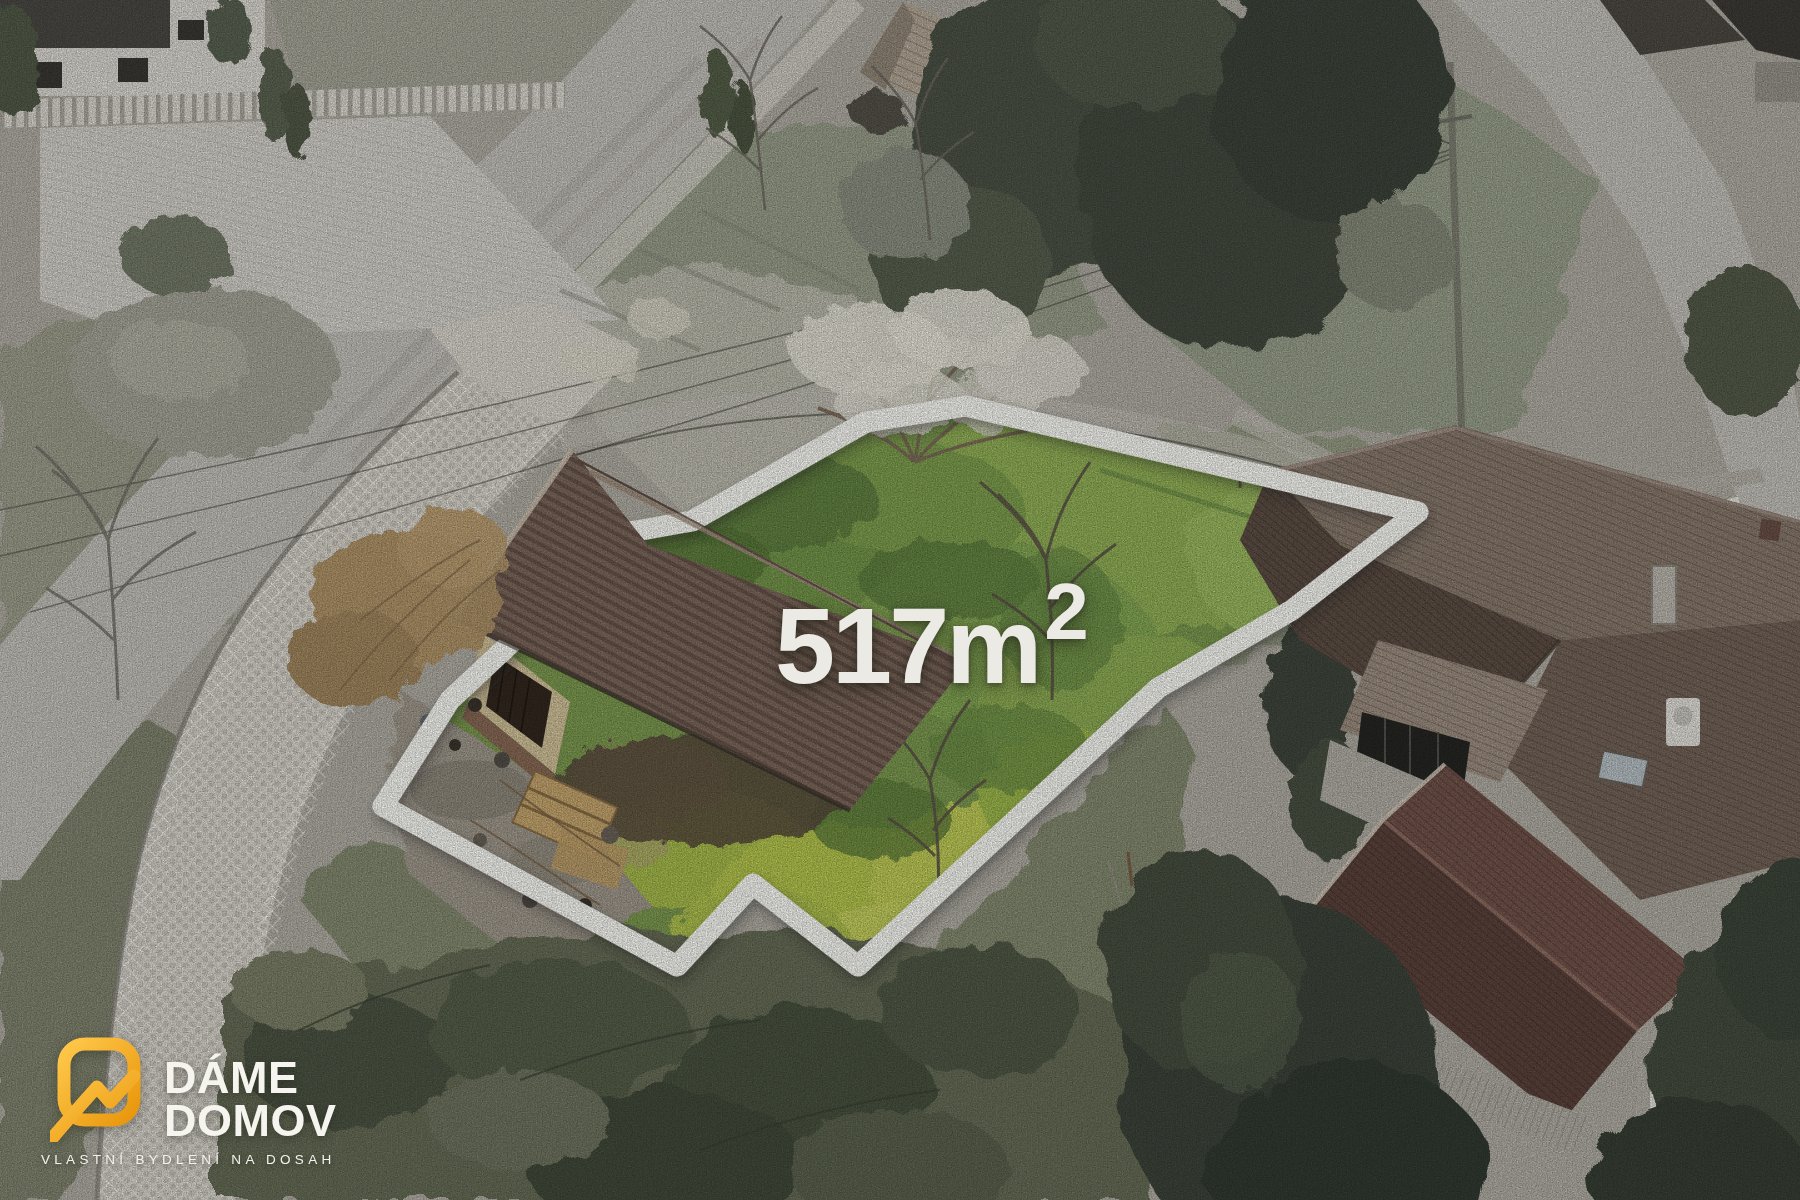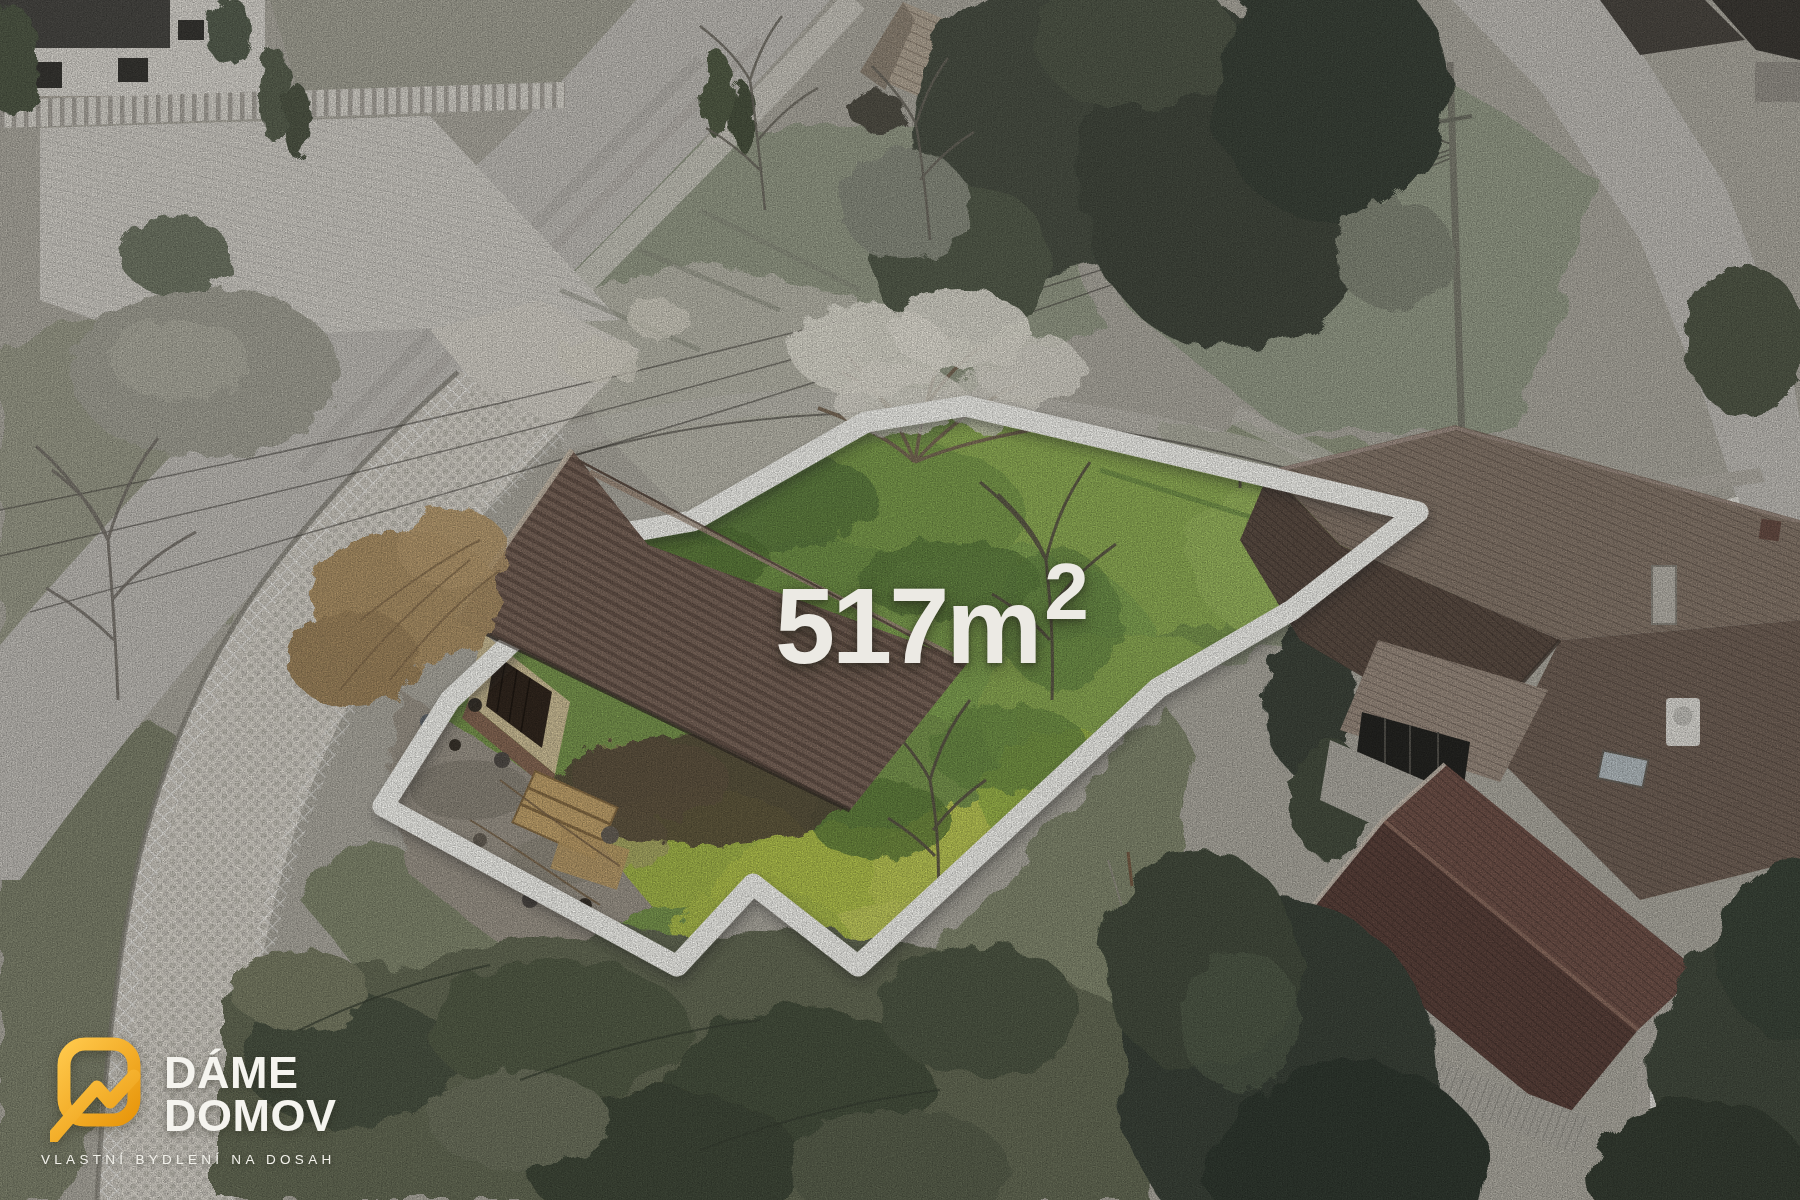--- a/index.html
+++ b/index.html
@@ -1,24 +1,24 @@
 <!DOCTYPE html>
 <html><head>
 <meta charset="utf-8">
 <style>
   html,body{margin:0;padding:0;background:#888;}
   .stage{position:relative;width:1800px;height:1200px;overflow:hidden;
          font-family:"Liberation Sans","DejaVu Sans",sans-serif;background:#b2afa5;}
   .scene{position:absolute;left:0;top:0;width:1800px;height:1200px;display:block;}
-  .area-label{position:absolute;left:775px;top:572px;display:flex;align-items:flex-start;
+  .area-label{position:absolute;left:775px;top:592px;display:flex;align-items:flex-start;
       color:#ECEAE4;font-weight:700;line-height:1;letter-spacing:-3px;
       text-shadow:0 5px 16px rgba(30,30,20,.55),0 2px 5px rgba(40,40,30,.4);}
   .area-label .main{font-size:108px;}
   .area-label .sup{font-size:80px;letter-spacing:0;margin-left:5px;transform:translateY(-20px);}
-  .logo{position:absolute;left:50px;top:1034px;display:flex;align-items:center;gap:18px;}
+  .logo{position:absolute;left:50px;top:1034px;display:flex;align-items:flex-end;gap:18px;}
   .logo-icon{width:96px;height:108px;display:block;filter:drop-shadow(0 3px 6px rgba(30,25,10,.35));}
   .logo-text{margin-top:12px;color:#F5F4EF;font-weight:700;font-size:45px;line-height:.96;
       letter-spacing:.5px;text-shadow:0 3px 8px rgba(30,30,20,.45);}
   .tagline{position:absolute;left:41px;top:1152px;color:#F3F2EC;font-weight:400;
       font-size:13.5px;letter-spacing:4.3px;white-space:nowrap;
       text-shadow:0 2px 5px rgba(30,30,20,.5);}
 </style>
 </head>
 <body>
 

